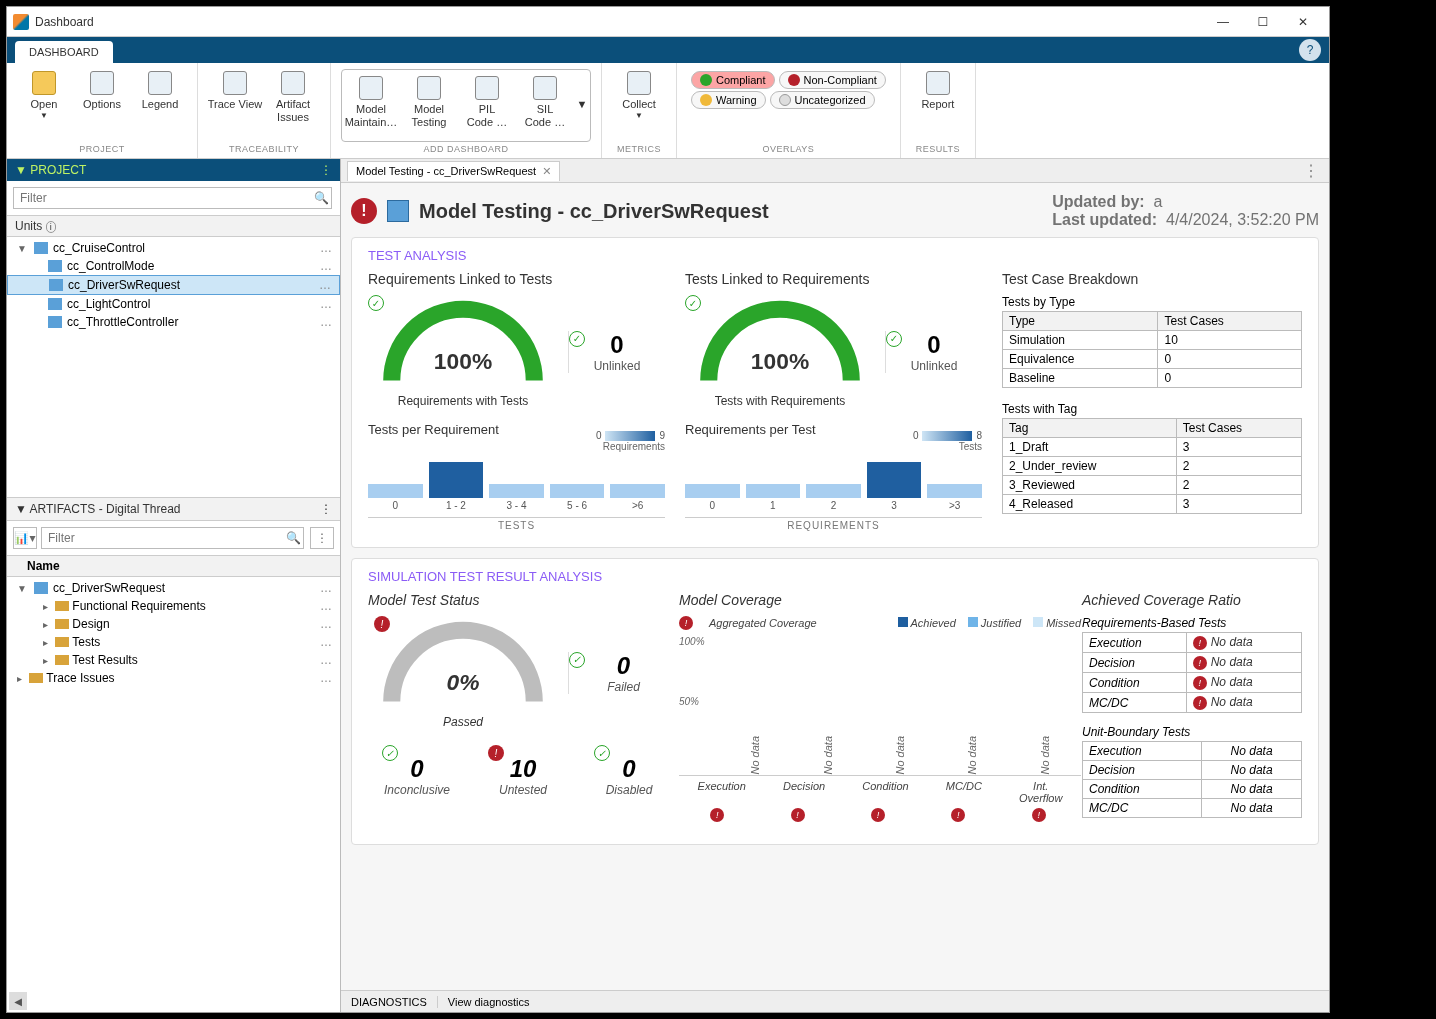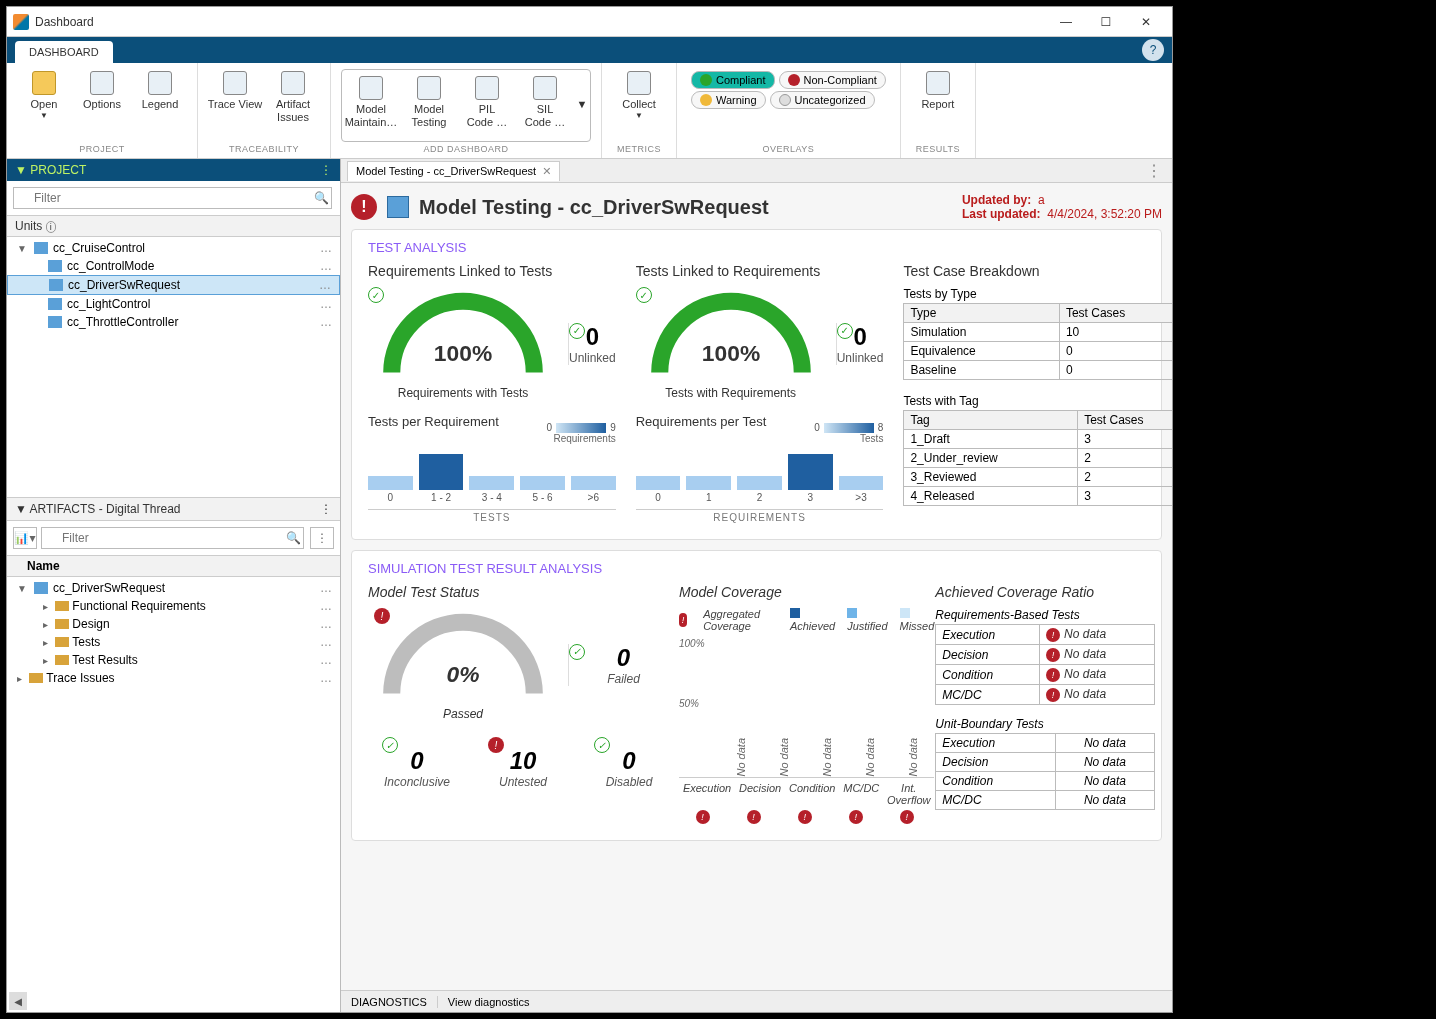--- a/index.html
+++ b/index.html
@@ -1,17 +1,17 @@
 <!DOCTYPE html>
 <html><head>
 <meta charset="utf-8">
 <style>
 * { margin: 0; padding: 0; box-sizing: border-box; font-family: "Segoe UI", Arial, sans-serif; }
 body { background: #000; width: 1436px; height: 1019px; overflow: hidden; }
-.frame { position: absolute; left: 6px; top: 6px; width: 1167px; height: 1007px; background: #f0f0f0; display: flex; flex-direction: column; border: 1px solid #999; }
+.frame { position: absolute; left: 6px; top: 6px; width: 1324px; height: 1007px; background: #f0f0f0; display: flex; flex-direction: column; border: 1px solid #999; }
 
 
 .titlebar { height: 30px; background: #fff; border-bottom: 1px solid #ccc; display: flex; align-items: center; padding: 0 6px; }
 .titlebar .logo { width: 16px; height: 16px; background: linear-gradient(135deg,#f28b30 45%,#0076a8 55%); border-radius: 2px; margin-right: 6px; }
 .titlebar .title { font-size: 12px; color: #333; flex: 1; }
 .titlebar .wbtn { width: 40px; height: 28px; display: flex; align-items: center; justify-content: center; color: #333; font-size: 12px; }
 
 
 .ribbon-tabs { height: 26px; background: #0b4f7a; display: flex; align-items: flex-end; padding-left: 8px; }
 .ribbon-tab { background: #fff; color: #333; font-size: 11px; padding: 5px 14px; border-radius: 4px 4px 0 0; }
@@ -19,30 +19,30 @@
 .ribbon { height: 96px; background: #fff; border-bottom: 1px solid #ccc; display: flex; }
 .rgroup { border-right: 1px solid #ddd; display: flex; flex-direction: column; padding: 4px 8px 2px; }
 .rgroup .items { display: flex; flex: 1; align-items: flex-start; }
 .rgroup .glabel { font-size: 9px; color: #888; text-align: center; letter-spacing: 0.5px; padding-bottom: 2px;}
 .ritem { display: flex; flex-direction: column; align-items: center; width: 58px; padding-top: 4px; cursor: pointer; font-size: 11px; color: #333; text-align: center; line-height: 1.2; }
 .ritem .ricon { width: 24px; height: 24px; border: 1px solid #888; border-radius: 3px; margin-bottom: 3px; background: #e8f0f6; }
 .ritem .ricon.folder { background: #f5c95a; border-color: #c0972a;}
 .dash-sub { border: 1px solid #bbb; border-radius: 4px; margin: 2px; padding: 2px 0;}
 .overlay-badges { display: flex; flex-direction: column; gap: 2px; padding: 4px 6px; }
 .obadge { border: 1px solid #bbb; border-radius: 10px; padding: 2px 8px; font-size: 11px; display: flex; align-items: center; gap: 4px; background: #f7f7f7;}
-.obadge.active { background: #14b8a6; border-radius: 8px; }
+.obadge.active { background: #fca5a5; }
 .odot { width: 12px; height: 12px; border-radius: 6px; display: inline-block; }
 
 
 .body { flex: 1; display: flex; min-height: 0; }
 .left { width: 334px; background: #fff; border-right: 1px solid #bbb; display: flex; flex-direction: column; }
 .panel-hdr { background: #0b4f7a; color: #bef264; font-size: 12px; padding: 4px 8px; display: flex; align-items: center; justify-content: space-between; }
 .panel-hdr.light { background: #f2f2f2; color: #333; border-top: 1px solid #ccc; border-bottom: 1px solid #ccc;}
 .filter-row { padding: 6px; display: flex; gap: 4px; }
-.filter-row input { flex: 1; border: 1px solid #bbb; padding: 3px 20px; font-size: 12px; }
+.filter-row input { flex: 1; border: 1px solid #bbb; padding: 3px 6px; font-size: 12px; }
 .filter-row .sicon { border: 1px solid #bbb; width: 24px; display:flex;align-items:center;justify-content:center;font-size:12px;color:#666;}
 .subhdr { background: #f2f2f2; border-top: 1px solid #ccc; border-bottom: 1px solid #ccc; font-size: 12px; padding: 3px 8px; color: #333; }
 .tree { flex: 0 0 auto; overflow: auto; font-size: 12px; padding: 2px 0; }
 .tree-row { display: flex; align-items: center; padding: 2px 8px 2px 10px; cursor: pointer; }
 .tree-row .tw { width: 12px; color: #666; font-size: 10px; }
 .tree-row .ficon { width: 14px; height: 12px; margin: 0 5px; background: #5aa0d8; }
 .tree-row.l1 { padding-left: 36px; }
 .tree-row.sel { background: #cde6f7; border: 1px solid #5aa0d8; }
 .tree-row .dots { margin-left: auto; color: #888; }
 .name-hdr { background: #f2f2f2; border-top: 1px solid #ccc; border-bottom: 1px solid #ccc; font-size: 12px; font-weight:600; padding: 3px 20px; }
@@ -50,21 +50,21 @@
 
 .main { flex: 1; display: flex; flex-direction: column; background: #f6f6f6; min-width: 0;}
 .doc-tabs { height: 24px; background: #eee; border-bottom: 1px solid #ccc; display: flex; align-items: center; padding-left: 6px; }
 .doc-tab { background: #fff; border: 1px solid #ccc; border-bottom: none; font-size: 11px; padding: 3px 8px; display: flex; align-items: center; gap: 6px;}
 .doc-tab .x { color: #888; cursor: pointer;}
 .content { flex: 1; overflow: auto; padding: 10px 10px; }
 
 .page-head { display: flex; align-items: center; gap: 10px; margin-bottom: 8px;}
 .page-head .erricon { width: 26px; height: 26px; border-radius: 13px; background: #b5202a; color: #fff; display:flex;align-items:center;justify-content:center; font-weight:700;}
 .page-head h1 { font-size: 20px; font-weight: 700; color: #333; }
-.page-head .meta { margin-left: auto; text-align: left; font-size: 12px; color: #b91c1c;}
+.page-head .meta { margin-left: auto; text-align: left; font-size: 16px; color: #737373;}
 .page-head .meta b { font-weight: 700; }
 
 .card { background: #fff; border: 1px solid #ddd; border-radius: 4px; margin-bottom: 10px; padding: 10px 16px 16px;}
 .card .section-title { font-size: 13px; color: #8b5cf6; margin-bottom: 8px;}
 .threecol { display: grid; grid-template-columns: 1fr 1fr 300px; gap: 20px;}
 .sub-title { font-size: 14px; color: #333; margin-bottom: 8px;}
 
 
 .gauge-row { display: flex; align-items: center; gap: 10px;}
 .gauge-box { flex: 1.3; text-align: center; position: relative;}

